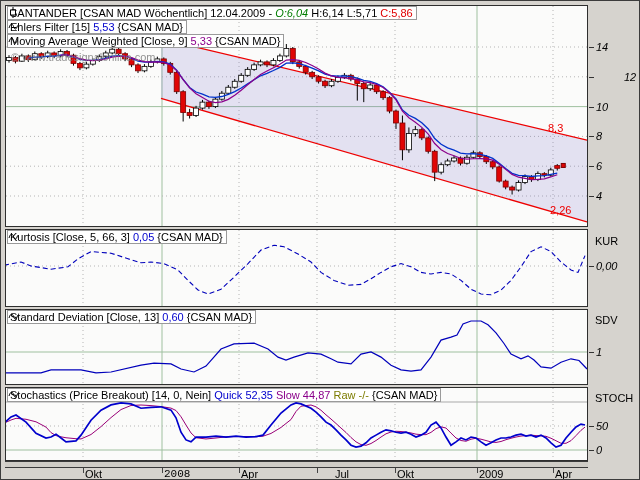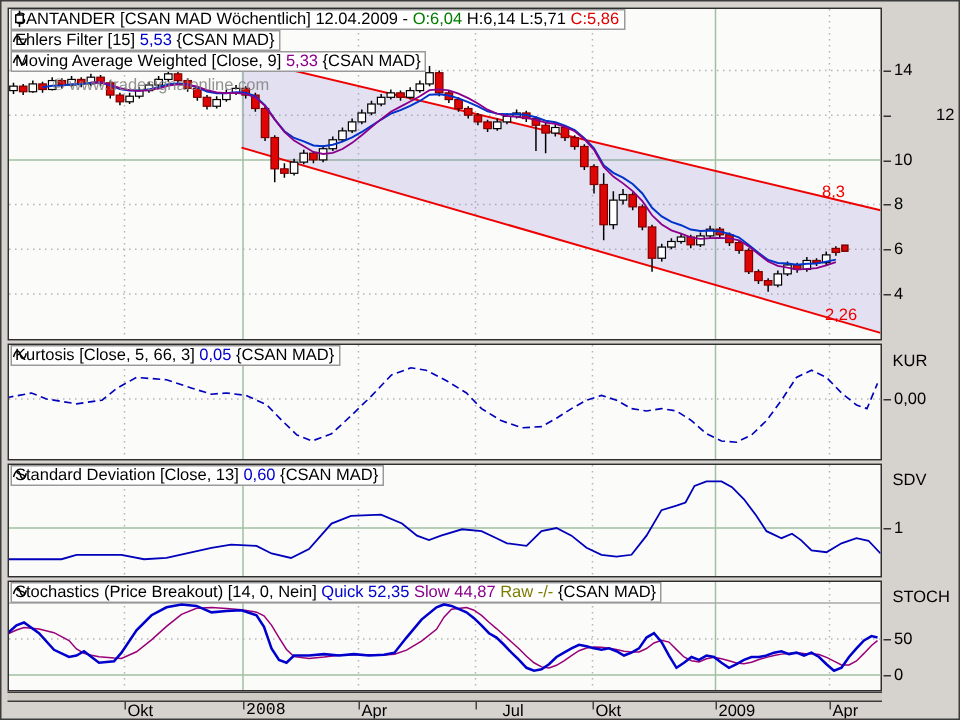--- a/index.html
+++ b/index.html
@@ -9,31 +9,31 @@
   .panel{position:absolute;left:4px;width:583px;background:#fbfbfa;
          border:1px solid #2e2e2e;box-sizing:border-box;}
   #p-main{top:4px;height:222px;}
   #p-kur{top:228px;height:78px;}
   #p-sdv{top:308px;height:76px;}
   #p-stoch{top:386px;height:74px;}
   .panel svg{position:absolute;left:0;top:0;}
   .legend{position:absolute;left:1px;background:#ffffff;border:1px solid #9a9a9a;
           padding:0 3px 0 2px;height:12px;line-height:12px;white-space:nowrap;z-index:5;}
   .legend .ic{display:inline-block;vertical-align:-1px;margin-right:2px;}
-  .seg-k{color:#000000;} .seg-g{color:#007c00;} .seg-r{color:#e00000;margin-top:18px;}
+  .seg-k{color:#000000;} .seg-g{color:#007c00;font-style:italic;} .seg-r{color:#e00000;margin-top:18px;}
   .seg-b{color:#0000cc;} .seg-p{color:#8b008b;} .seg-o{color:#7c7c00;}
-  .wm{position:absolute;left:5px;top:45px;color:#808080;opacity:.85;z-index:3;padding-left:24px;}
+  .wm{position:absolute;left:5px;top:45px;color:#808080;opacity:.85;z-index:3;}
   .chlabel{position:absolute;color:#ee0000;z-index:4;}
   .axisbar{position:absolute;left:4px;top:460px;width:583px;height:7px;
            background:#cfccc6;border-top:1px solid #3a3a3a;border-bottom:1px solid #3a3a3a;
            box-sizing:border-box;}
   .xtick{position:absolute;width:1px;height:5px;background:#444;top:467px;}
   .xlabel{position:absolute;top:467px;color:#000;}
   .gdash{position:absolute;left:588px;width:5px;height:1px;background:#333;}
-  .glabel{position:absolute;left:595px;color:#000;}
+  .glabel{position:absolute;left:595px;color:#000;font-style:italic;}
   .gsect{position:absolute;left:594px;color:#000;}
 </style>
 </head>
 <body>
 
 <div class="win">
   <div class="panel" id="p-main">
     <svg id="svg-main" width="581" height="220">
         <line x1="77" y1="0" x2="77" y2="220" stroke="#b5b5b5" stroke-dasharray="1 3"></line>
         <line x1="156" y1="0" x2="156" y2="220" stroke="#9fc09f" stroke-dasharray=""></line>

